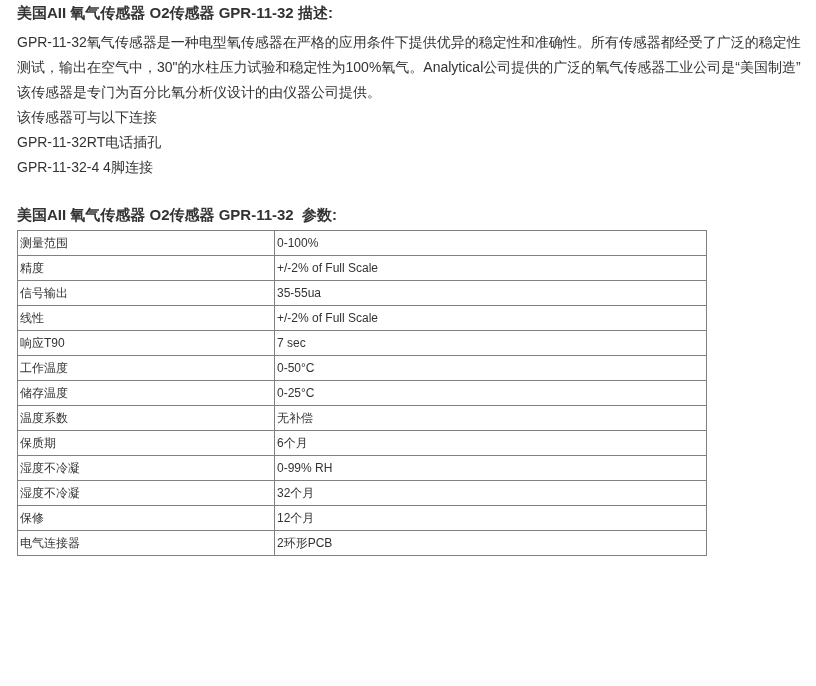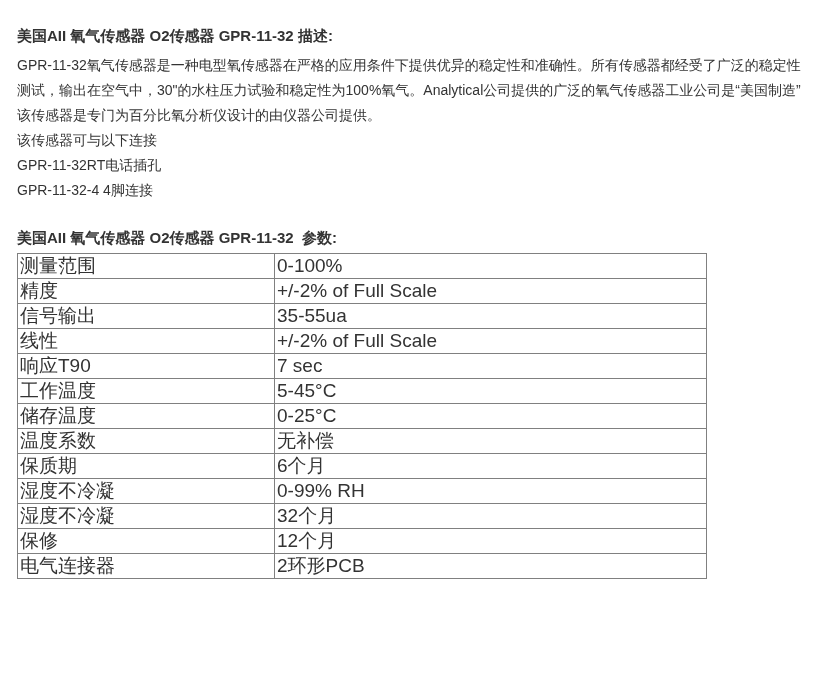--- a/index.html
+++ b/index.html
@@ -8,21 +8,21 @@
     background: #ffffff;
   }
   body {
     width: 816px;
     height: 686px;
     font-family: "Liberation Sans", "DejaVu Sans", sans-serif;
     color: #333333;
     overflow: hidden;
   }
   .doc {
-    padding: 23px 10px 0 17px;
+    padding: 0 10px 0 17px;
     box-sizing: border-box;
     width: 816px;
   }
   .section-title {
     font-size: 15px;
     font-weight: bold;
     line-height: 25px;
     margin: 0;
     white-space: pre-wrap;
     color: #333333;
@@ -48,21 +48,21 @@
   }
   table.spec-table {
     border-collapse: collapse;
     table-layout: fixed;
     width: 690px;
   }
   table.spec-table td {
     border: 1px solid #808080;
     height: 24px;
     padding: 0 2px 0 2px;
-    font-size: 19px;
+    font-size: 12px;
     line-height: 24px;
     vertical-align: middle;
     color: #333333;
     overflow: hidden;
     white-space: nowrap;
   }
   table.spec-table td.label-col {
     width: 252px;
   }
 </style>
@@ -101,21 +101,21 @@
         <tr>
           <td class="label-col">线性</td>
           <td class="value-col">+/-2% of Full Scale</td>
         </tr>
         <tr>
           <td class="label-col">响应T90</td>
           <td class="value-col">7 sec</td>
         </tr>
         <tr>
           <td class="label-col">工作温度</td>
-          <td class="value-col">5-45°C</td>
+          <td class="value-col">0-50°C</td>
         </tr>
         <tr>
           <td class="label-col">储存温度</td>
           <td class="value-col">0-25°C</td>
         </tr>
         <tr>
           <td class="label-col">温度系数</td>
           <td class="value-col">无补偿</td>
         </tr>
         <tr>

